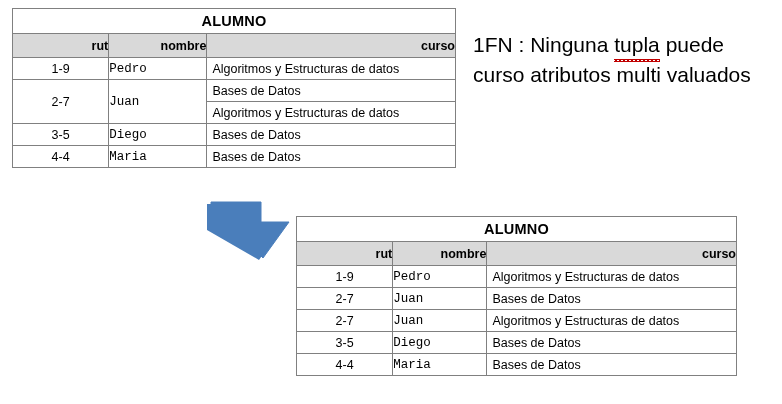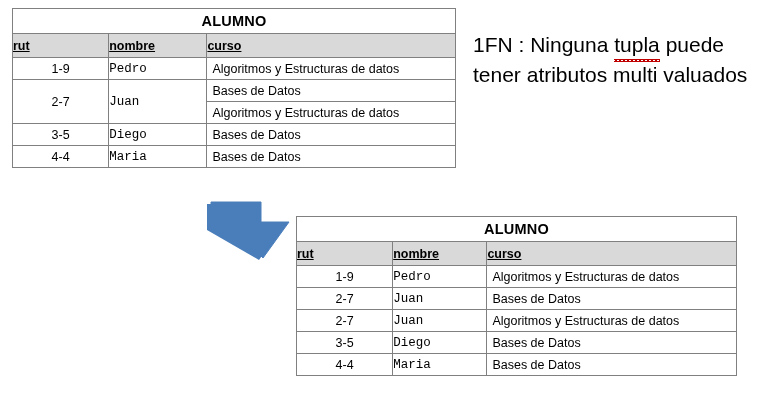--- a/index.html
+++ b/index.html
@@ -42,24 +42,23 @@
     text-align: center;
     font-size: 14.5px;
     letter-spacing: 0.2px;
     height: 24px;
     background: #ffffff;
     border: 1px solid #808080;
   }
   .tbl .hdr {
     background: #d9d9d9;
     font-weight: bold;
-    text-align: left;
+    text-align: right;
     font-size: 12.5px;
     height: 23px;
-    text-decoration: underline;
   }
   .tbl .c-rut {
     text-align: center;
     margin-left: 7px;
   }
   .tbl .c-nombre {
     text-align: left;
     font-family: Liberation Mono, monospace;
   }
   .tbl .c-curso {
@@ -175,21 +174,21 @@
 
   <div class="arrow">
     <svg width="100" height="62" viewBox="0 0 100 62" xmlns="http://www.w3.org/2000/svg">
       <polygon points="6,2 56,2 56,22 84,22 58,58 30,30 6,30" fill="#4a7ebb" stroke="#4a7ebb" stroke-width="1"></polygon>
       <polygon points="2,4 52,4 52,24 80,24 54,60 2,30" fill="#4a7ebb"></polygon>
     </svg>
   </div>
 
   <div class="note">
     <div class="line"><span>1FN : Ninguna </span><span class="squiggle">tupla</span><span> puede</span></div>
-    <div class="line">tener atributos multi valuados</div>
+    <div class="line">curso atributos multi valuados</div>
   </div>
 
   <table class="tbl" id="table-bottom">
     <colgroup>
       <col class="rut">
         <col class="nombre">
         <col class="curso">
     </colgroup>
     <tbody>
       <tr>

